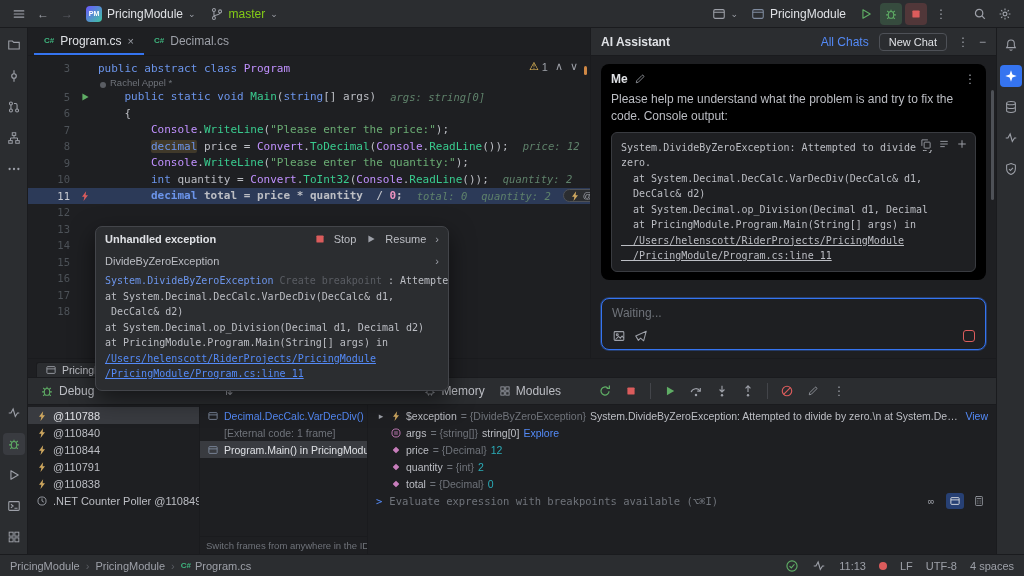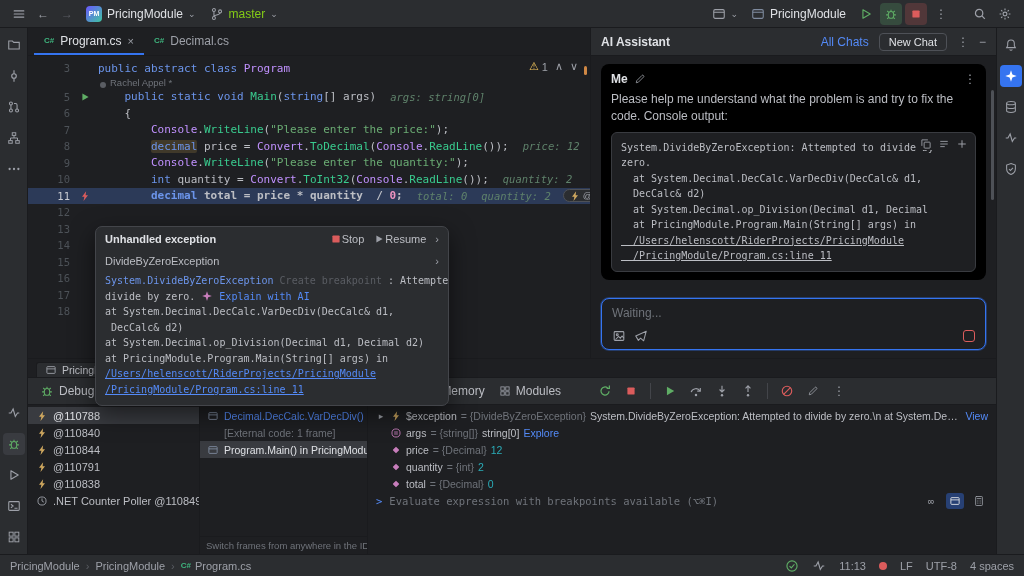--- a/index.html
+++ b/index.html
@@ -53,21 +53,21 @@
 .adot{width:6px;height:6px;border-radius:50%;background:#5a5d63;margin:0 4px 0 2px}
 .anntext{color:#6f737a;font:9.5px "Liberation Sans",sans-serif;display:flex;align-items:flex-end}
 .tbadge{display:inline-flex;align-items:center;gap:2px;margin-left:12px;padding:0 5px;height:13px;border:1px solid #4e5157;border-radius:7px;color:#9da0a8;font:9.5px "Liberation Sans",sans-serif;background:#2b2d30;font-style:normal}
 #inspect{position:absolute;top:4px;right:12px;display:flex;gap:7px;align-items:center;color:#9da0a8;font-size:11px}
 .warn{color:#f2c55c}
 #smark{position:absolute;right:3px;top:10px;width:3px;height:9px;background:#d08845;border-radius:2px}
 
 #popup{position:absolute;left:95px;top:226px;width:354px;background:#2b2d30;border:1px solid #43454a;border-radius:7px;box-shadow:0 8px 24px rgba(0,0,0,.55);z-index:60;overflow:hidden}
 .p-h{height:24px;display:flex;align-items:center;padding:0 9px;gap:6px;font-size:11px;color:#dfe1e5;font-weight:bold}
 .p-actions{margin-left:auto;display:flex;align-items:center;gap:9px;color:#bcbec4;font-weight:normal}
-.p-act{display:inline-flex;align-items:center;gap:0}
+.p-act{display:inline-flex;align-items:center;gap:8px}
 .p-sub{height:20px;display:flex;align-items:center;padding:0 9px;font-size:11px;color:#bcbec4;gap:6px}
 .p-sub .chev{margin-left:auto;color:#9da0a8}
 .p-body{padding:2px 9px 8px}
 .pbl{font:10px "DejaVu Sans Mono","Liberation Mono",monospace;line-height:15.5px;color:#bcbec4;white-space:pre;display:flex;align-items:center}
 .exc{color:#6c95eb}.ghost{color:#5a5d63}.link{color:#548af7}.linku{color:#548af7;text-decoration:underline}
 
 #ai{width:406px;border-left:1px solid #1a1b1e;background:#1e1f22;display:flex;flex-direction:column;min-height:0}
 #ai-h{height:28px;background:#2b2d30;border-bottom:1px solid #1a1b1e;display:flex;align-items:center;padding:0 10px;gap:10px;flex:none}
 #ai-title{font-weight:bold;font-size:12px;color:#dfe1e5}
 #allchats{color:#548af7;font-size:12px;margin-left:auto}
@@ -809,23 +809,20 @@
         </span>
       <span class="gray">›</span>
     </span>
   </div>
   <div class="p-sub">
     <span>DivideByZeroException</span>
     <span class="chev">›</span>
   </div>
   <div class="p-body" id="popup-body">
       <div class="pbl"><span class="exc">System.DivideByZeroException</span><span class="ghost"> Create breakpoint</span><span class="pln"> : Attempted to</span></div>
-      <div class="pbl"><span class="pln">divide by zero. </span><span class="i purple i12"><svg viewBox="0 0 16 16">
-            <path d="M8 1.5 9.6 6.4 14.5 8 9.6 9.6 8 14.5 6.4 9.6 1.5 8 6.4 6.4Z" fill="currentColor"></path>
-          </svg></span><span class="link"> Explain with AI</span></div>
       <div class="pbl"><span class="pln">at System.Decimal.DecCalc.VarDecDiv(DecCalc&amp; d1,</span></div>
       <div class="pbl"><span class="pln"> DecCalc&amp; d2)</span></div>
       <div class="pbl"><span class="pln">at System.Decimal.op_Division(Decimal d1, Decimal d2)</span></div>
       <div class="pbl"><span class="pln">at PricingModule.Program.Main(String[] args) in</span></div>
       <div class="pbl"><span class="linku">/Users/helenscott/RiderProjects/PricingModule</span></div>
       <div class="pbl"><span class="linku">/PricingModule/Program.cs:line 11</span></div>
     </div>
 </div>
 
 </body></html>

